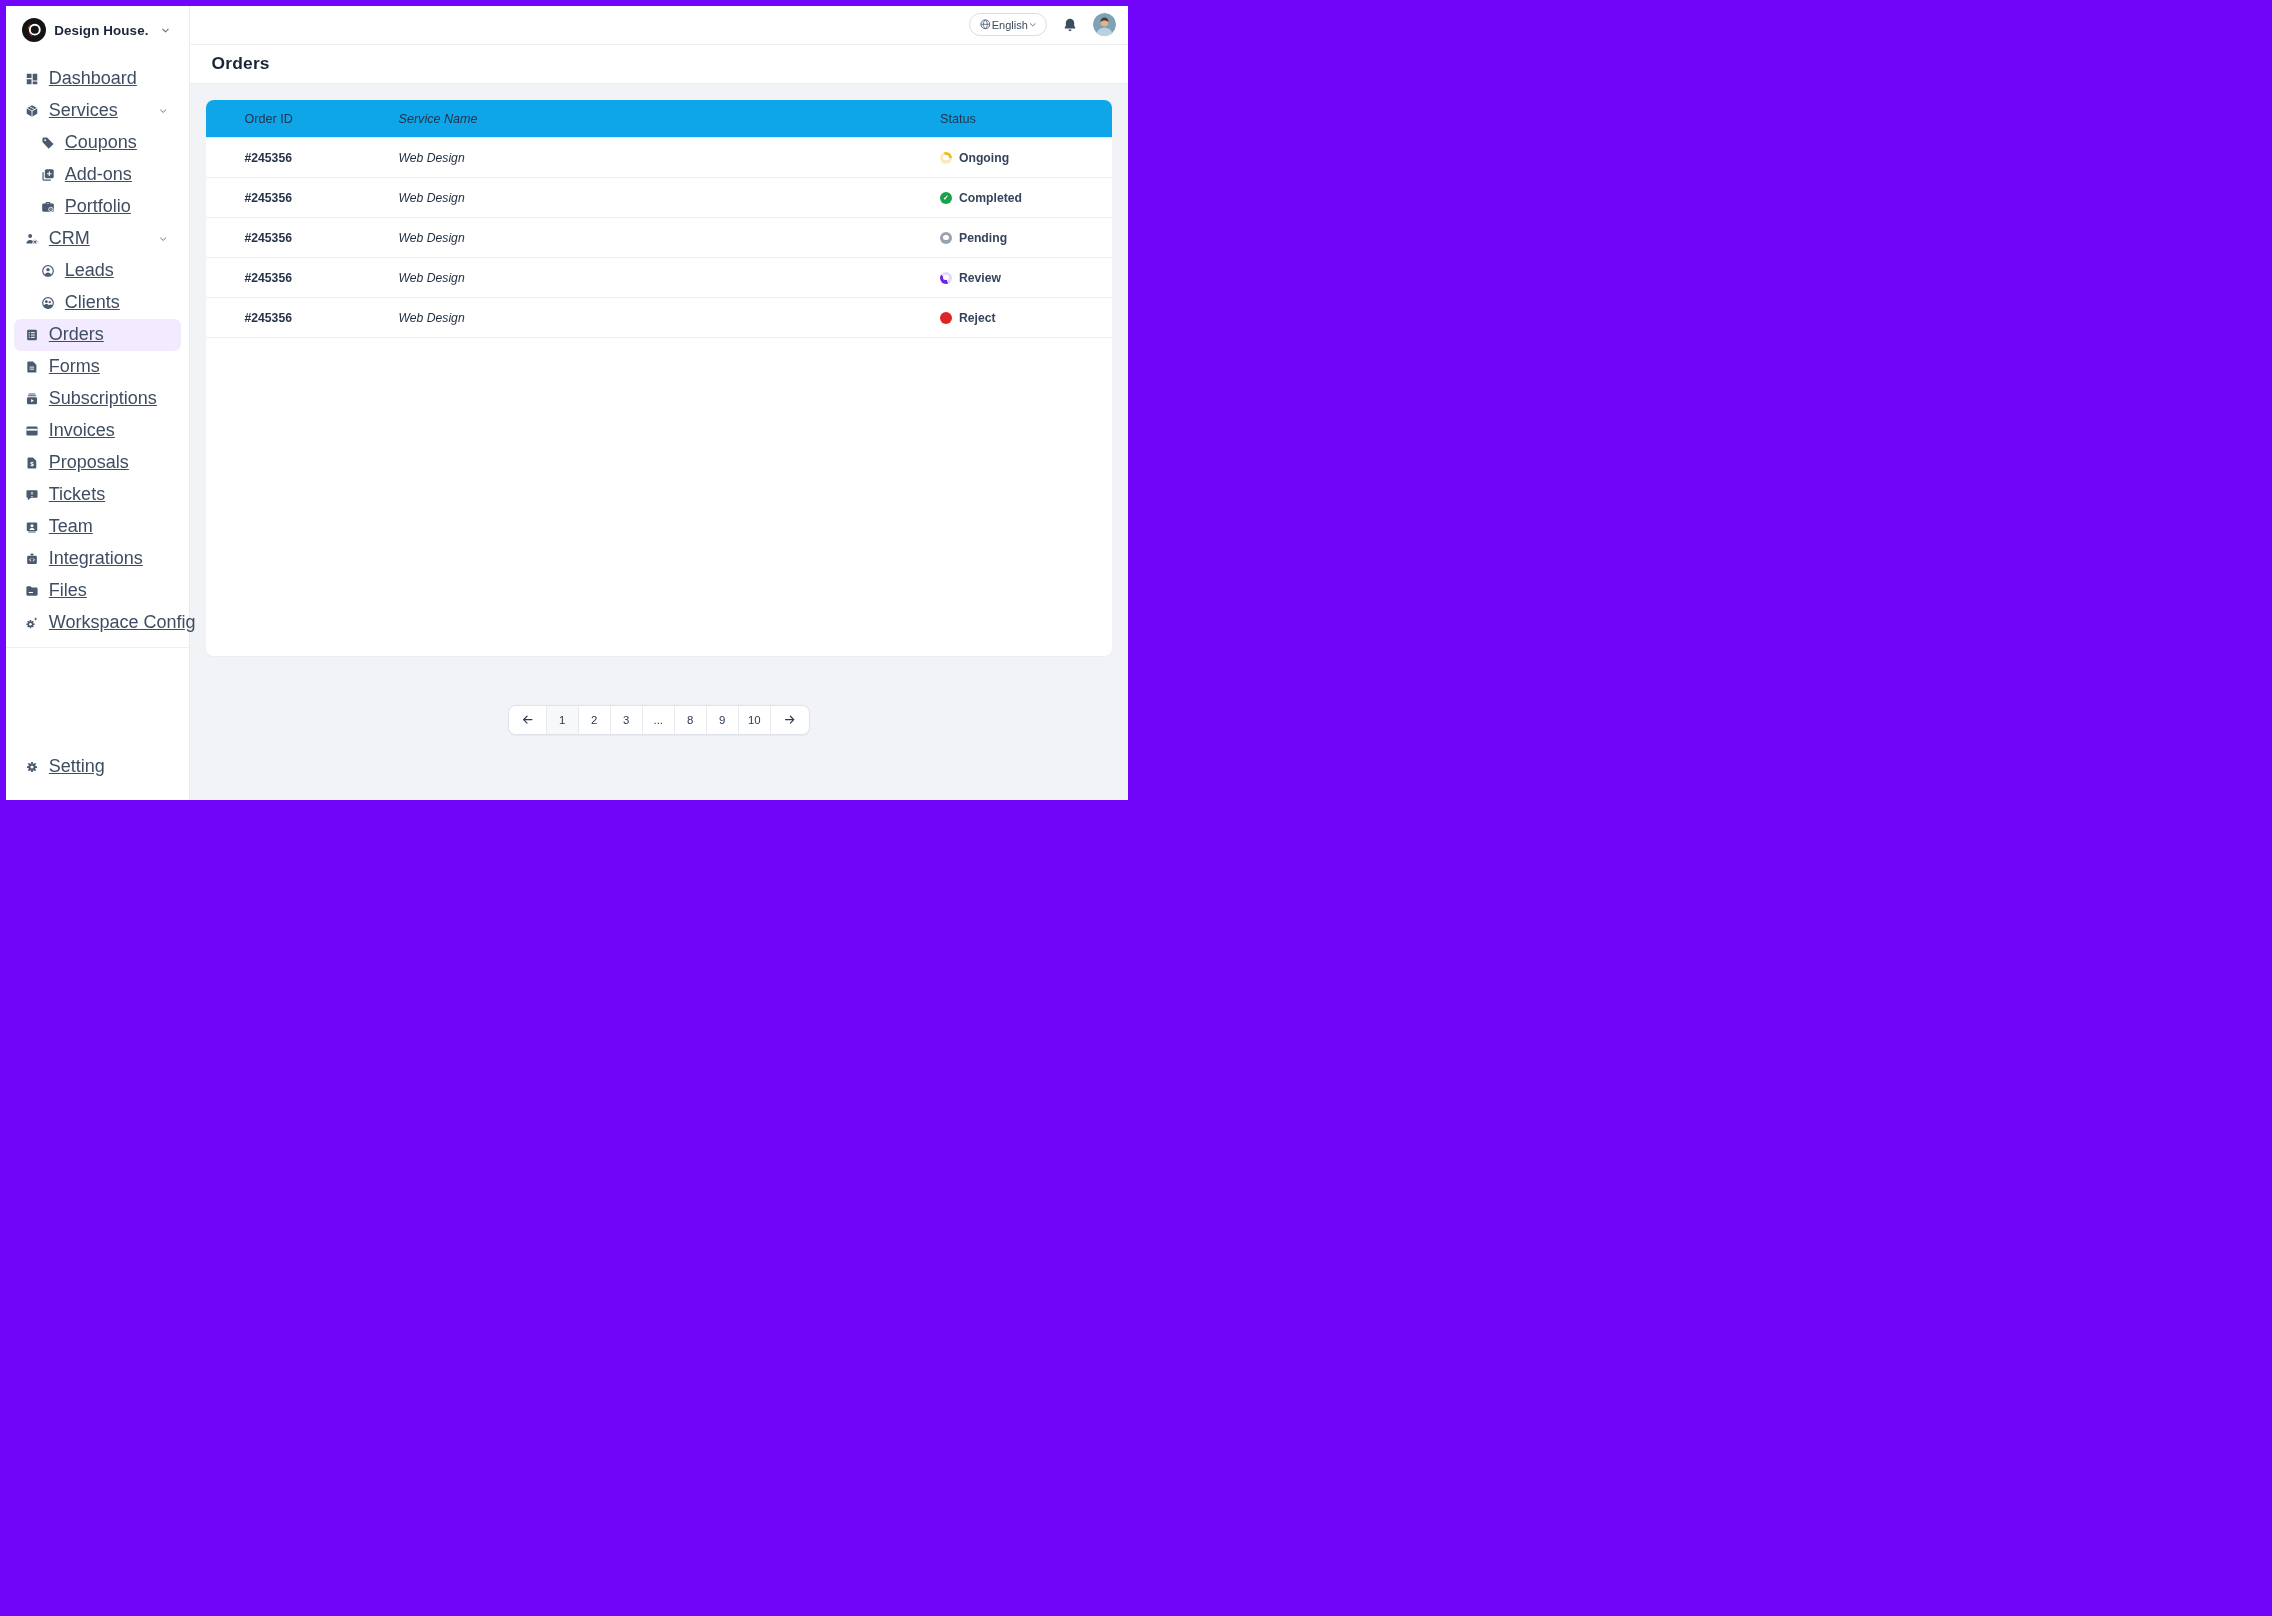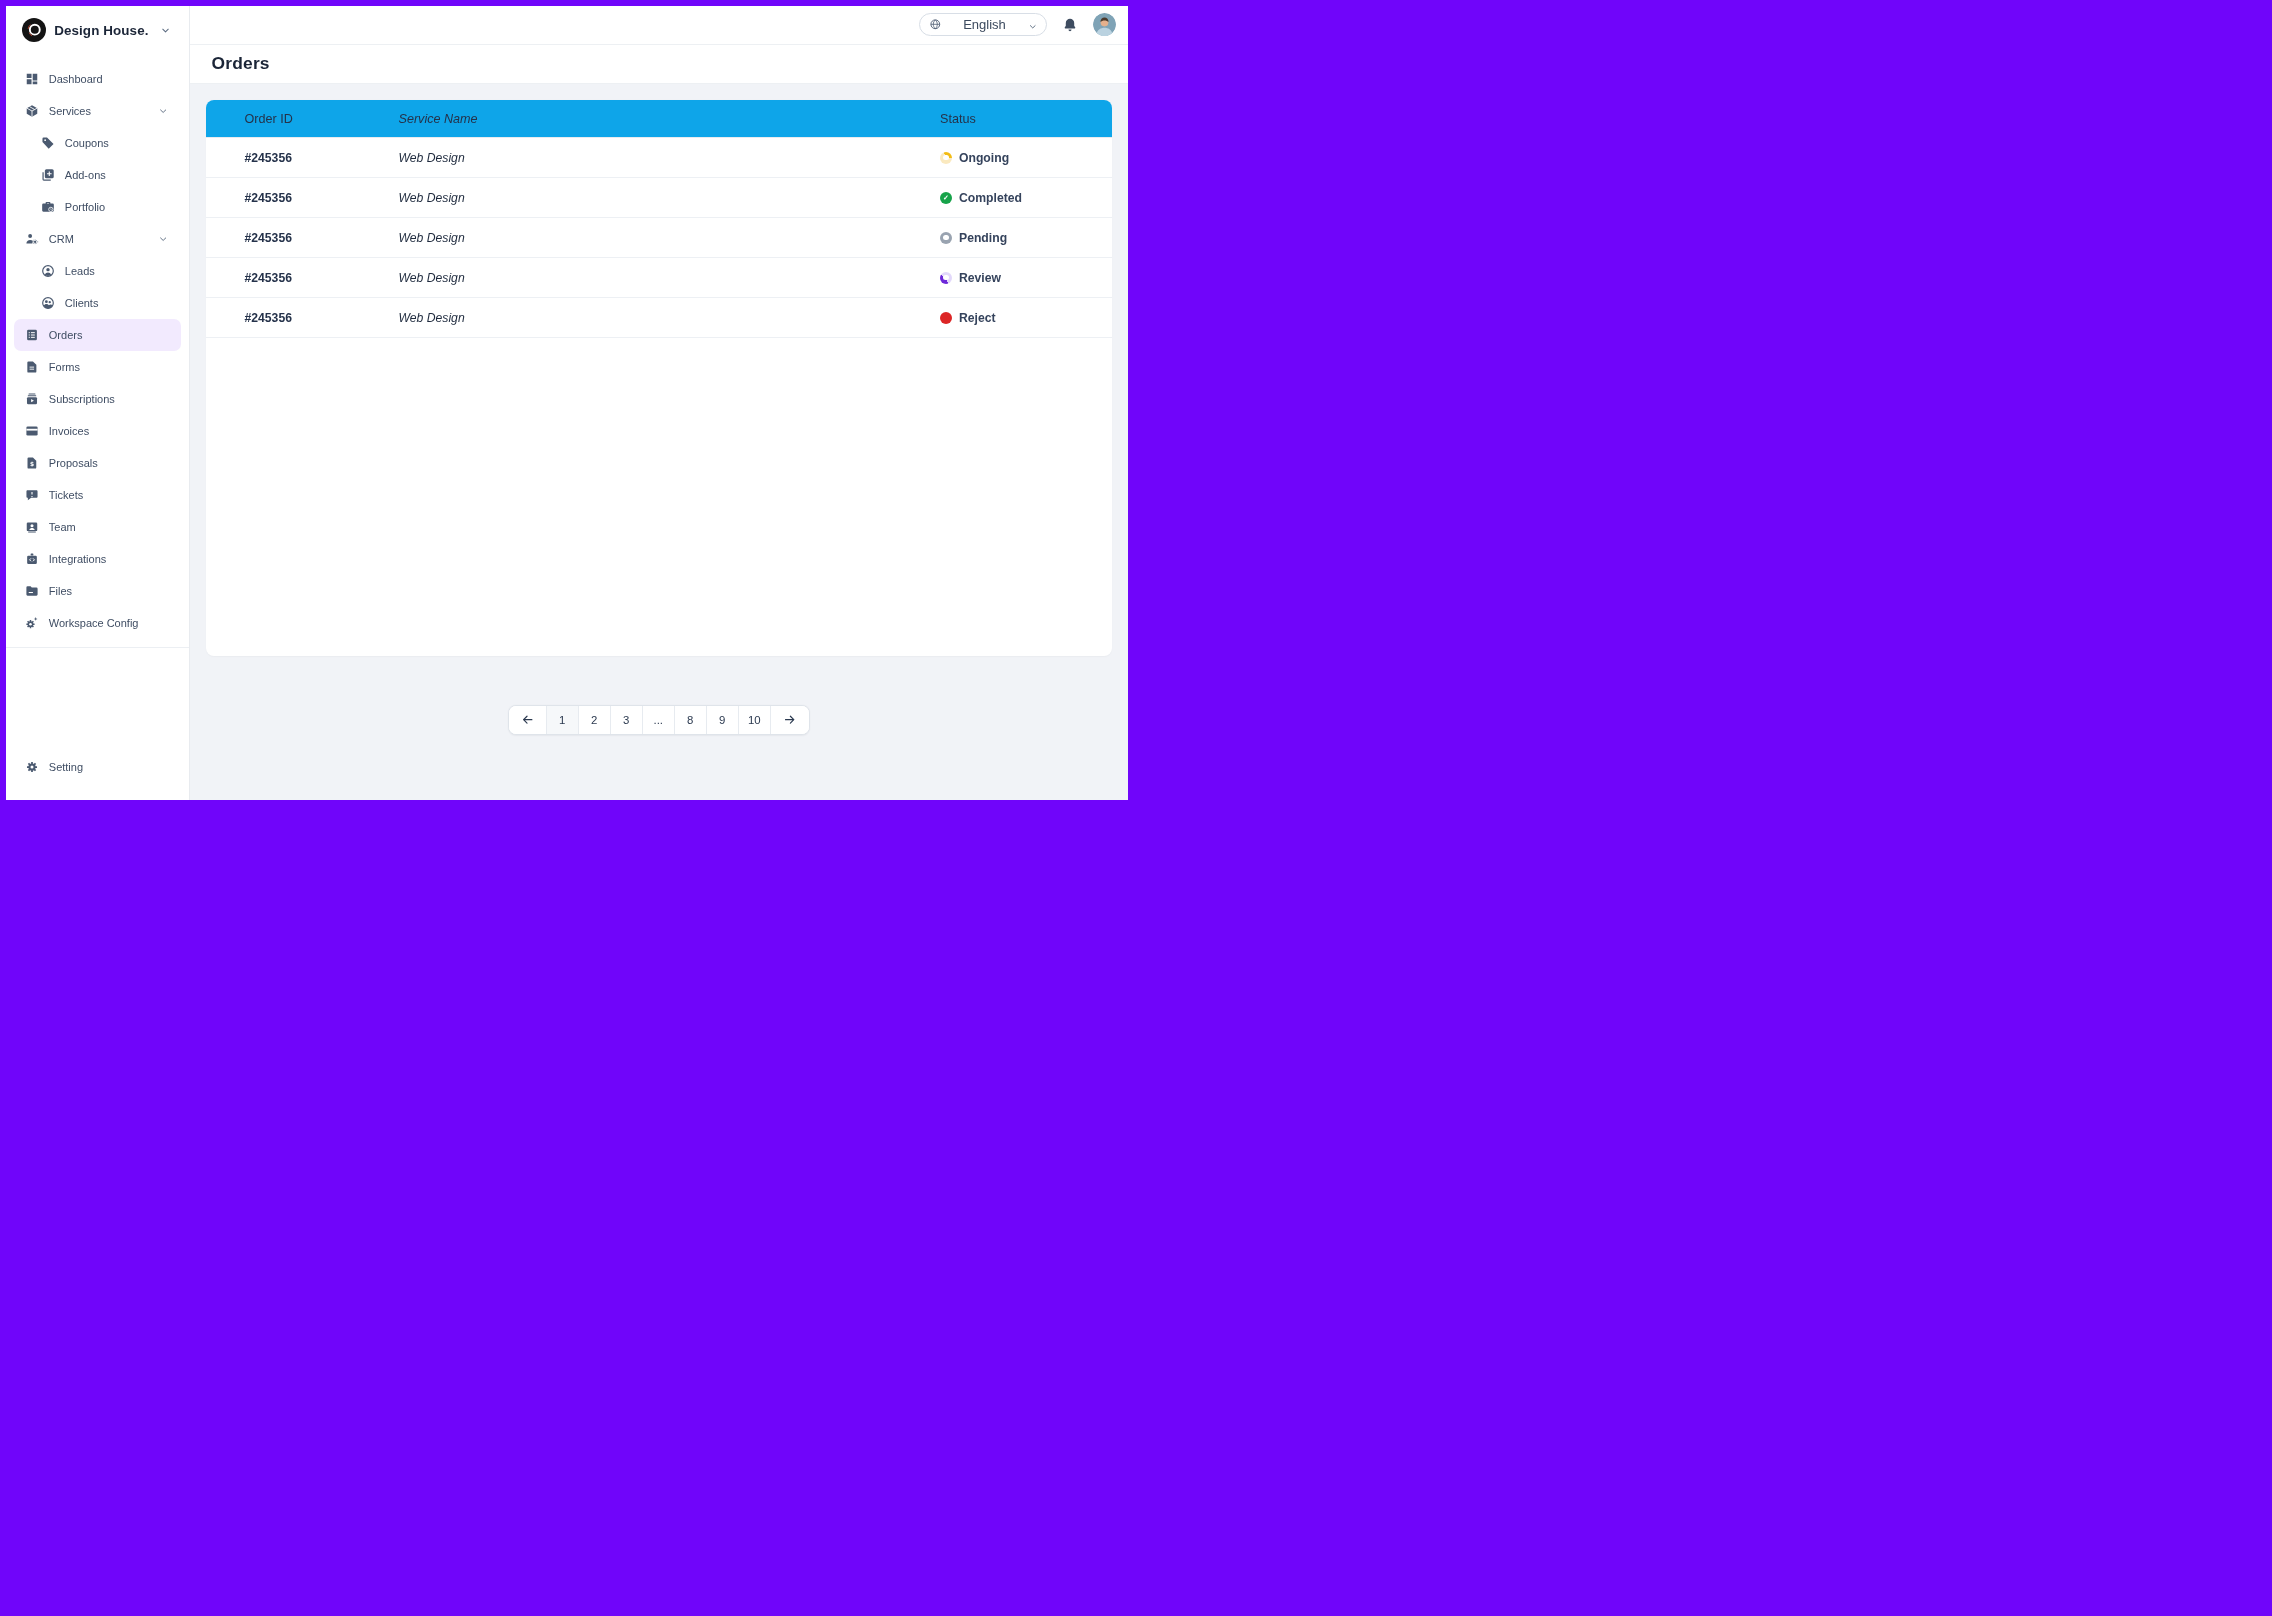--- a/index.html
+++ b/index.html
@@ -28,39 +28,39 @@
   .brand-logo { width:24px; height:24px; flex:0 0 24px; }
   .brand-name { font-size:13.4px; font-weight:700; color:#1B2537; letter-spacing:0.1px; flex:1; }
   .brand .chev { color:#5B6B80; width:11px; height:11px; margin-right:1.6px; }
   .nav { padding-top:17.4px; }
   .nav-item {
     height:32px; display:flex; align-items:center; gap:10.3px;
     padding-left:19px; cursor:pointer; color:#43536B; position:relative;
   }
   .nav-item .nav-ic { width:14px; height:14px; flex:0 0 14px; display:flex; align-items:center; justify-content:center; color:#4B5A70; }
   .nav-item .nav-ic svg { width:14px; height:14px; }
-  .nav-label { font-size:11px; color:#3F4D63; white-space:nowrap; }
+  .nav-label { font-size:18px; color:#3F4D63; white-space:nowrap;text-decoration:underline; }
   .nav-item.sub { padding-left:35px; }
   .nav-item.active {
     margin:0 8px; padding-left:11px; background:#F2EAFE; border-radius:7px;
   }
   .nav-item .chev { margin-left:auto; margin-right:20.5px; width:10.3px; height:10.3px; color:#5B6B80; }
   .sidebar-divider { height:0.8px; background:#ECEFF3; margin-top:8px; }
   .sidebar-footer { margin-top:auto; padding-bottom:17.4px; }
   svg.ic { display:block; }
   
   .main { flex:1; display:flex; flex-direction:column; background:#F1F3F7; min-width:0; }
   .topbar {
     height:39px; background:#fff; border-bottom:0.8px solid #EDF0F3;
     display:flex; align-items:center; justify-content:flex-end; gap:15px; padding-right:12px;
   }
   .lang {
-    display:flex; align-items:center; gap:22px; height:23px;
+    display:flex; align-items:center; gap:0; height:23px;
     border:0.8px solid #D8DEE6; border-radius:12px; padding:0 8.7px;
-    color:#3C4A5E; font-size:13px; cursor:pointer; background:#fff;
+    color:#3C4A5E; font-size:11px; cursor:pointer; background:#fff;
   }
   .lang .ic { width:12.6px; height:12.6px; color:#4B5A70; }
   .lang .chev { width:9.5px; height:9.5px; color:#5B6B80; }
   .bell { width:16px; height:16px; color:#3E4C60; cursor:pointer; }
   .bell svg { width:16px; height:16px; }
   .avatar { width:23px; height:23px; border-radius:50%; overflow:hidden; cursor:pointer; }
   .title-row {
     height:39px; background:#fff; border-bottom:0.8px solid #EDF0F3;
     display:flex; align-items:center; padding-left:22px;
   }

